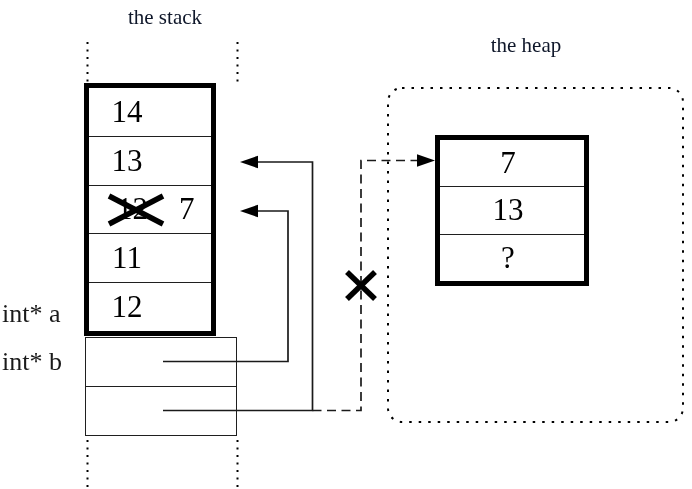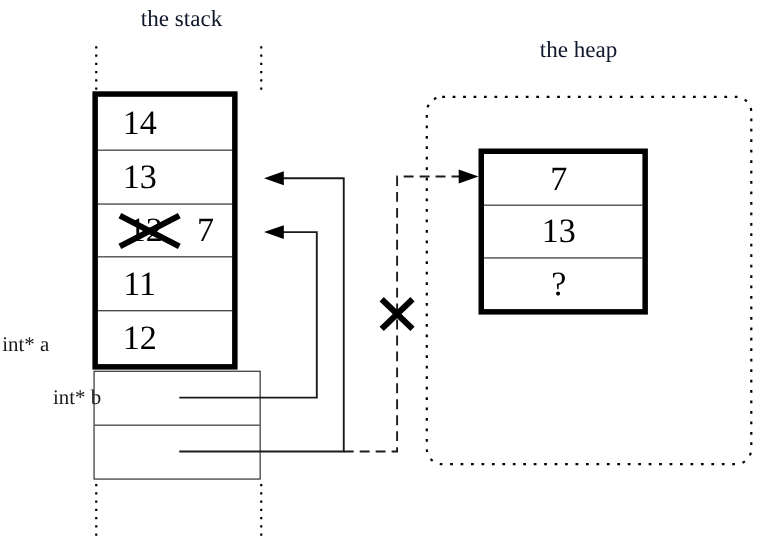--- a/index.html
+++ b/index.html
@@ -80,26 +80,26 @@
   }
   .ptr-cell { flex: 1; border-bottom: 1.5px solid #1f1f1f; }
   .ptr-cell:last-child { border-bottom: none; }
 
   .var-label {
     position: absolute;
     left: 2px;
     width: 90px;
     height: 32px;
     line-height: 32px;
-    font-size: 19px;
+    font-size: 26px;
     white-space: nowrap;
     color: #1a1a1a;
   }
   .label-a { top: 298px; }
-  .label-b { top: 346px; text-align: right; }
+  .label-b { top: 346px; }
   .label-c { top: 394px; }
 
   .overlay {
     position: absolute;
     left: 0; top: 0;
     width: 692px; height: 489px;
     pointer-events: none;
     z-index: 10;
   }
 </style>

